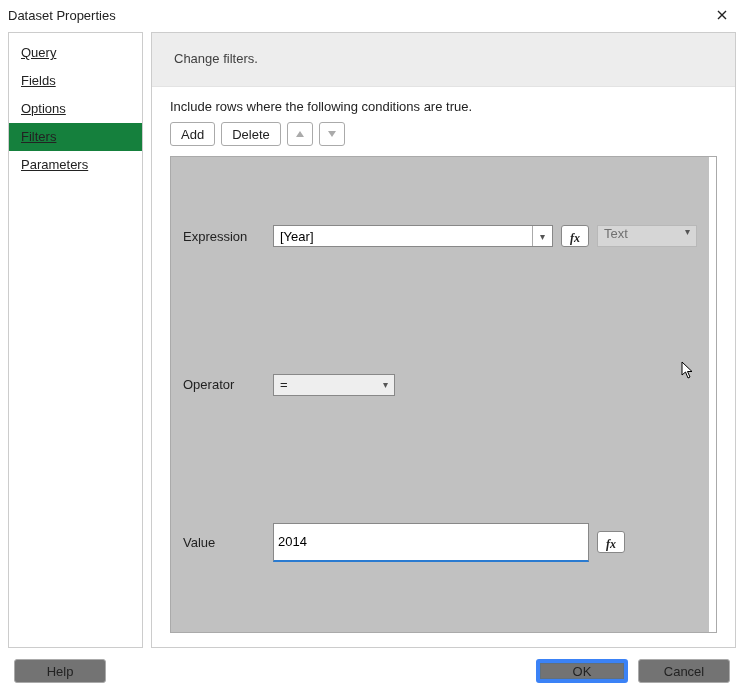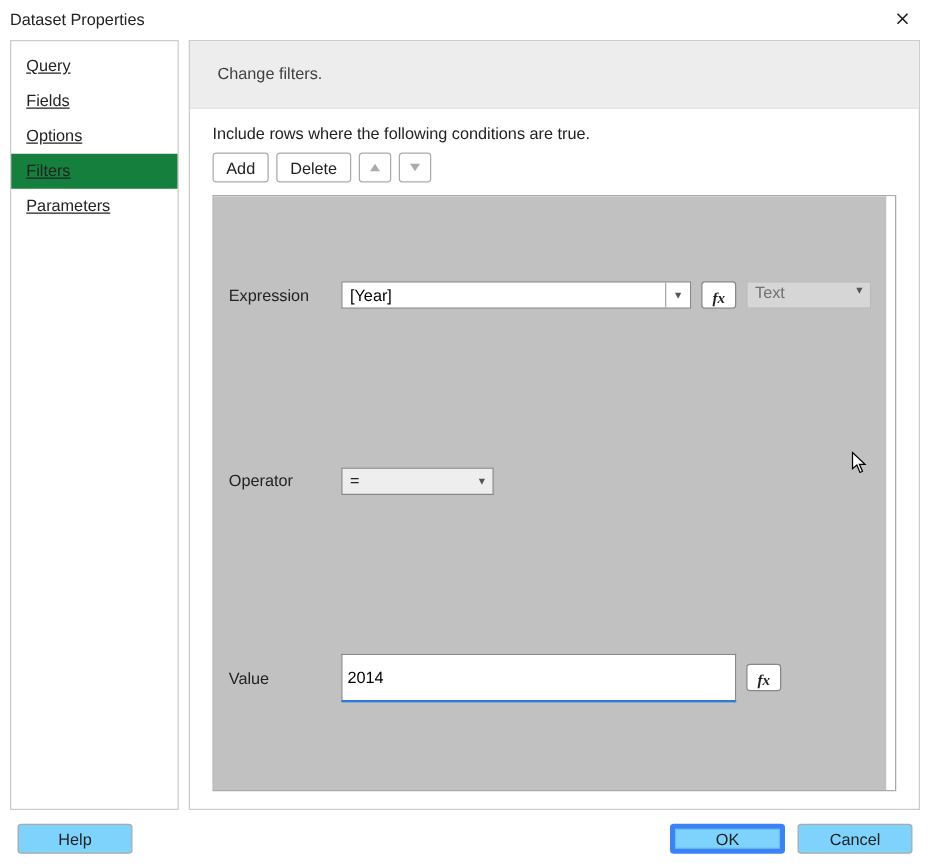--- a/index.html
+++ b/index.html
@@ -28,21 +28,21 @@
   .combo .dd-btn { width:20px; height:20px; border-left:1px solid #aaa; display:flex; align-items:center; justify-content:center; cursor:pointer;}
   .fx-btn { height:22px; width:28px; border:1px solid #888; border-radius:3px; background:#fff; display:flex; align-items:flex-end; justify-content:center; font-style:italic; font-weight:bold; font-size:12px; font-family:"Times New Roman",serif; cursor:pointer;}
   .typebox { width:100px; height:22px; border:1px solid #b8b8b8; background:#d6d6d6; color:#707070; display:flex; padding:0 6px; justify-content:space-between;}
   .op-dd { width:122px; display:flex; align-items:center; justify-content:space-between; padding:0 6px; background:#eee;}
   .value-in { width:100%; border-bottom:2px solid #2a7bd1;}
   .row2 { grid-column: 2 / span 3;}
   .rowval { grid-column: 2 / 3; }
   .rest { flex:1; background:#fff;}
   .footer { height:46px; display:flex; align-items:center; padding:0 14px; gap:10px;}
   .footer .spacer { flex:1;}
-  .foot-btn { width:92px; height:24px; border:1px solid #aaa; border-radius:3px; background:#7dd3fc; display:flex; align-items:center; justify-content:center; font-size:13px; cursor:pointer;}
+  .foot-btn { width:92px; height:24px; border:1px solid #aaa; border-radius:3px; background:#737373; display:flex; align-items:center; justify-content:center; font-size:13px; cursor:pointer;}
   .foot-btn.primary { border:4px solid #3b82f6; box-shadow: inset 0 0 0 1px rgba(0,98,179,.15);}
   .chev { font-size:10px; color:#555;}
   .cursor { position:absolute; left:510px; top:204px; font-size:16px; pointer-events:none;}
   svg.tri { width:10px; height:10px;}
 </style>
 </head>
 <body>
 
 <div class="dialog">
 

